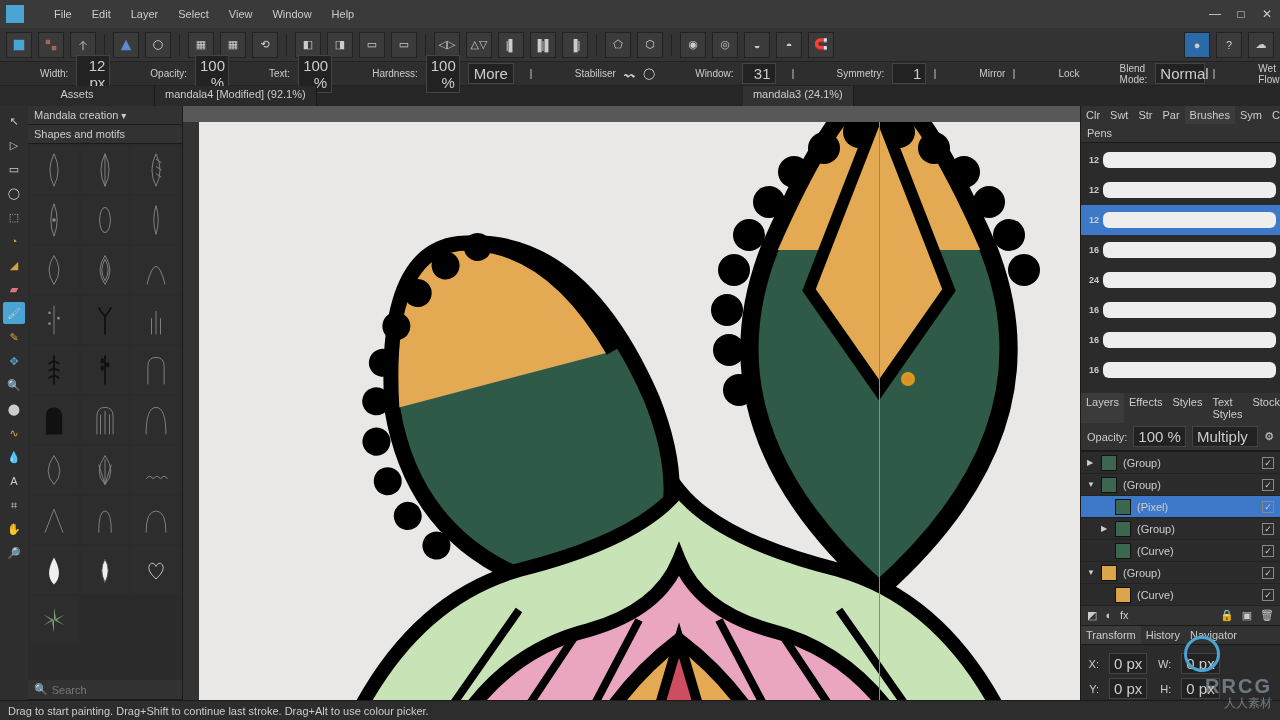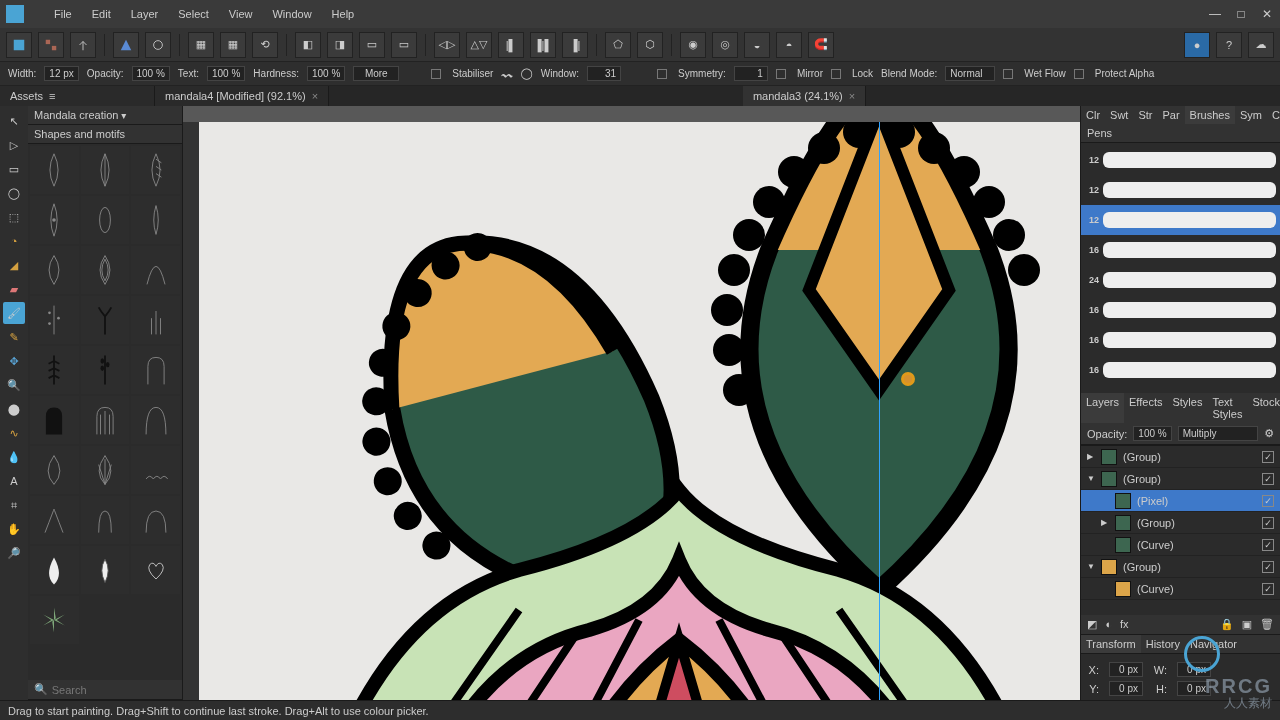--- a/index.html
+++ b/index.html
@@ -14,27 +14,27 @@
 
 
 .toolbar { display: flex; align-items: center; background: #333; height: 34px; padding: 0 6px; gap: 6px; border-bottom: 1px solid #222; }
 .toolbar .spacer { flex: 1; }
 .tbtn { width: 26px; height: 26px; background: #3b3b3b; display: inline-flex; align-items: center; justify-content: center; border: 1px solid #222; }
 .tbtn svg { width: 14px; height: 14px; }
 .sep { width: 1px; height: 22px; background: #222; margin: 0 2px; }
 
 
 .ctxbar { display: flex; align-items: center; background: #2e2e2e; height: 24px; padding: 0 8px; gap: 8px; border-bottom: 1px solid #222; }
-.ctxbar label { font-size: 10px; }
-.numbox { background: #222; border: 1px solid #444; padding: 1px 4px; min-width: 34px; display: inline-block; text-align: right; font-size: 10px; }
+.ctxbar label { font-size: 10px; margin-left: 32px; }
+.numbox { background: #222; border: 1px solid #444; padding: 1px 4px; min-width: 34px; display: inline-block; text-align: right; font-size: 15px; }
 .chk { width: 10px; height: 10px; border: 1px solid #777; display: inline-block; margin-right: 3px; }
 
 
 .doctabs { display: flex; background: #262626; height: 20px; align-items: stretch; font-size: 10px; }
-.tab { padding: 2px 10px; background: #2a2a2a; border-right: 1px solid #1a1a1a; display: flex; align-items: center; gap: 6px; }
+.tab { padding: 2px 10px; background: #2a2a2a; border-right: 1px solid #1a1a1a; display: flex; align-items: center; gap: 6px; flex-direction: column; }
 .tab.active { background: #323232; }
 .tab .x { color: #888; }
 
 
 .main { display: flex; height: calc(720px - 28px - 34px - 24px - 20px - 20px); }
 .statusbar { height: 20px; background: #2d2d2d; border-top: 1px solid #1a1a1a; display: flex; align-items: center; padding: 0 8px; font-size: 10px; color: #aaa; }
 
 
 .toolstrip { width: 28px; background: #2e2e2e; display: flex; flex-direction: column; align-items: center; padding-top: 4px; gap: 2px; }
 .tool { width: 22px; height: 22px; display: flex; align-items: center; justify-content: center; border-radius: 2px; }

